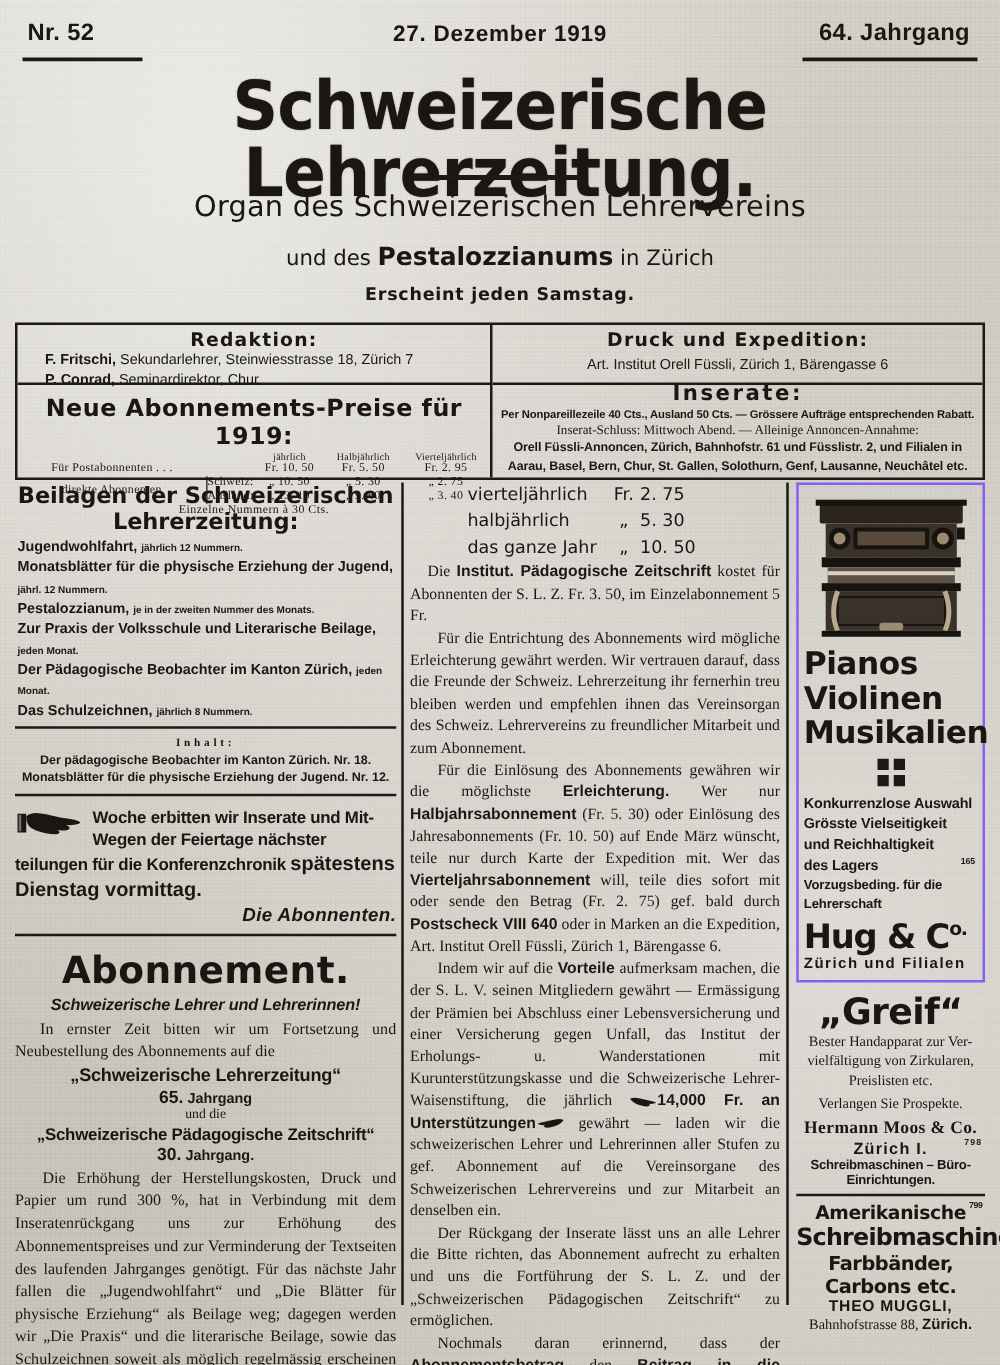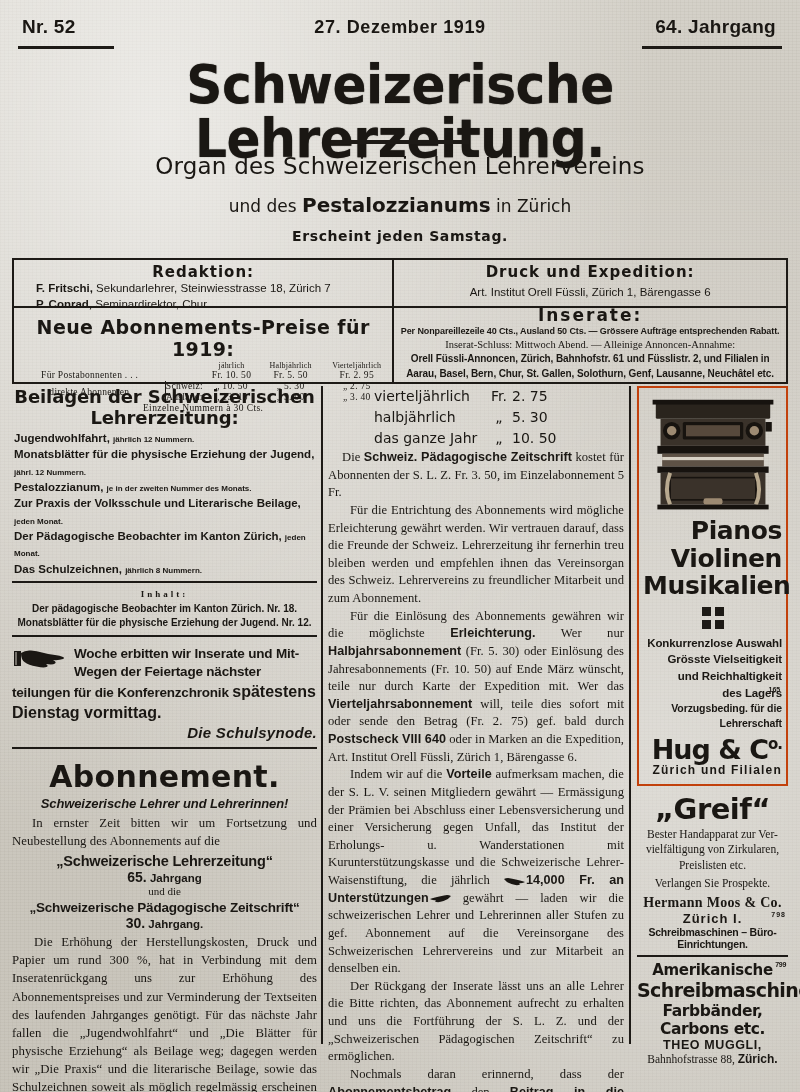--- a/index.html
+++ b/index.html
@@ -129,21 +129,21 @@
 
   
   .mid-prices{font-family:"DejaVu Sans",sans-serif;font-size:14px;line-height:1.5;
     padding-left:46px;}
   .mid-prices .row{display:flex;}
   .mid-prices .a{width:112px;}
   .mid-prices .b{width:26px;text-align:center;}
   .mid-prices .c{width:54px;text-align:left;}
 
   
-  .adbox{border:2px solid #c2410c;padding:5px 4px 7px;text-align:right;}
+  .adbox{border:2px solid #8b5cf6;padding:5px 4px 7px;text-align:left;}
   .piano{width:128px;height:116px;display:block;margin:2px auto 6px;}
   .ad-big{font-family:"DejaVu Sans",sans-serif;font-weight:700;font-size:25px;
     line-height:1.1;letter-spacing:-.4px;}
   .dots{margin:7px auto 6px;width:22px;height:22px;display:grid;
     grid-template-columns:1fr 1fr;grid-template-rows:1fr 1fr;gap:4px;}
   .dots i{background:#1d1a16;display:block;}
   .ad-mid{font-family:"Liberation Sans",sans-serif;font-weight:700;font-size:11.5px;
     line-height:1.45;letter-spacing:-.1px;}
   .hug{font-family:"DejaVu Sans",sans-serif;font-weight:700;font-size:27px;letter-spacing:-1px;
     padding-top:4px;line-height:1;}
@@ -274,21 +274,21 @@
       <div class="hand-wrap">
         <svg class="hand" viewBox="0 0 112 52">
           <path d="M4 12 h14 v30 H4 z" fill="#1a1713"></path>
           <path d="M18 16 q8 -6 20 -5 q12 1 22 4 q12 3 26 5 q10 1 16 4 q4 2 0 4 q-8 3 -20 2 q8 4 4 7 q-4 3 -18 1 q6 4 1 6 q-6 2 -20 -1 q-16 -3 -24 -9 q-7 -5 -7 -18 z" fill="#1a1713"></path>
           <rect x="6" y="14" width="4" height="26" fill="#cdc9c0" opacity=".5"></rect>
         </svg>
         <div class="hand-txt hand-l1">Woche erbitten wir Inserate und Mit-</div>
         <div class="hand-txt hand-l1">Wegen der Feiertage nächster</div>
         <div class="hand-txt"><span>teilungen für die Konferenzchronik </span><span class="big-b">spätestens</span></div>
         <div class="hand-txt big-b">Dienstag vormittag.</div>
-        <div class="exped">Die Schulsynode.</div>
+        <div class="exped">Die Abonnenten.</div>
       </div>
 
       <div class="hr"></div>
 
       <div class="abo-h">Abonnement.</div>
       <div class="abo-i">Schweizerische Lehrer und Lehrerinnen!</div>
       <div class="ser">
         <p style="text-indent:20px">In ernster Zeit bitten wir um Fortsetzung und Neubestellung des Abonnements auf die</p>
       </div>
       <div class="ctr-b">„Schweizerische Lehrerzeitung“</div>
@@ -315,21 +315,21 @@
           <span class="c">5. 30</span>
         </div>
         <div class="row">
           <span class="a">das ganze Jahr</span>
           <span class="b">„</span>
           <span class="c">10. 50</span>
         </div>
       </div>
 
       <div class="ser" style="font-size:12.6px;line-height:1.40">
-        <p style="text-indent:14px"><span>Die </span><b style="font-family:'Liberation Sans',sans-serif">Schweiz. Pädagogische Zeitschrift</b><span> kostet für Abonnenten der S. L. Z. Fr. 3. 50, im Einzelabonnement 5 Fr.</span></p>
+        <p style="text-indent:14px"><span>Die </span><b style="font-family:'Liberation Sans',sans-serif">Institut. Pädagogische Zeitschrift</b><span> kostet für Abonnenten der S. L. Z. Fr. 3. 50, im Einzelabonnement 5 Fr.</span></p>
         <p>Für die Entrichtung des Abonnements wird mögliche Erleichterung gewährt werden. Wir vertrauen darauf, dass die Freunde der Schweiz. Lehrerzeitung ihr fernerhin treu bleiben werden und empfehlen ihnen das Vereinsorgan des Schweiz. Lehrervereins zu freundlicher Mitarbeit und zum Abonnement.</p>
         <p><span>Für die Einlösung des Abonnements gewähren wir die möglichste </span><b style="font-family:'Liberation Sans',sans-serif">Erleichterung.</b><span> Wer nur </span><b style="font-family:'Liberation Sans',sans-serif">Halbjahrsabonnement</b><span> (Fr. 5. 30) oder Einlösung des Jahresabonnements (Fr. 10. 50) auf Ende März wünscht, teile nur durch Karte der Expedition mit. Wer das </span><b style="font-family:'Liberation Sans',sans-serif">Vierteljahrsabonnement</b><span> will, teile dies sofort mit oder sende den Betrag (Fr. 2. 75) gef. bald durch </span><b style="font-family:'Liberation Sans',sans-serif">Postscheck VIII 640</b><span> oder in Marken an die Expedition, Art. Institut Orell Füssli, Zürich 1, Bärengasse 6.</span></p>
         <p><span>Indem wir auf die </span><b style="font-family:'Liberation Sans',sans-serif">Vorteile</b><span> aufmerksam machen, die der S. L. V. seinen Mitgliedern gewährt — Ermässigung der Prämien bei Abschluss einer Lebensversicherung und einer Versicherung gegen Unfall, das Institut der Erholungs- u. Wanderstationen mit Kurunterstützungskasse und die Schweizerische Lehrer-Waisenstiftung, die jährlich </span><svg width="22" height="9" viewBox="0 0 44 18" style="vertical-align:middle">
               <path d="M0 4 q6 -3 14 -1 q10 2 18 4 q6 1 10 3 q-4 3 -12 2 q4 3 -1 4 q-6 1 -14 -2 q-10 -3 -15 -10z" fill="#1a1713"></path>
             </svg><b style="font-family:'Liberation Sans',sans-serif">14,000 Fr. an Unterstützungen</b><svg width="22" height="9" viewBox="0 0 44 18" style="vertical-align:middle;transform:scaleX(-1)">
               <path d="M0 4 q6 -3 14 -1 q10 2 18 4 q6 1 10 3 q-4 3 -12 2 q4 3 -1 4 q-6 1 -14 -2 q-10 -3 -15 -10z" fill="#1a1713"></path>
             </svg><span> gewährt — laden wir die schweizerischen Lehrer und Lehrerinnen aller Stufen zu gef. Abonnement auf die Vereinsorgane des Schweizerischen Lehrervereins und zur Mitarbeit an denselben ein.</span></p>
         <p>Der Rückgang der Inserate lässt uns an alle Lehrer die Bitte richten, das Abonnement aufrecht zu erhalten und uns die Fortführung der S. L. Z. und der „Schweizerischen Pädagogischen Zeitschrift“ zu ermöglichen.</p>
         <p><span>Nochmals daran erinnernd, dass der </span><b style="font-family:'Liberation Sans',sans-serif">Abonnementsbetrag</b><span> den </span><b style="font-family:'Liberation Sans',sans-serif">Beitrag in die Hülfskasse in sich schliesst,</b></p>
       </div>

